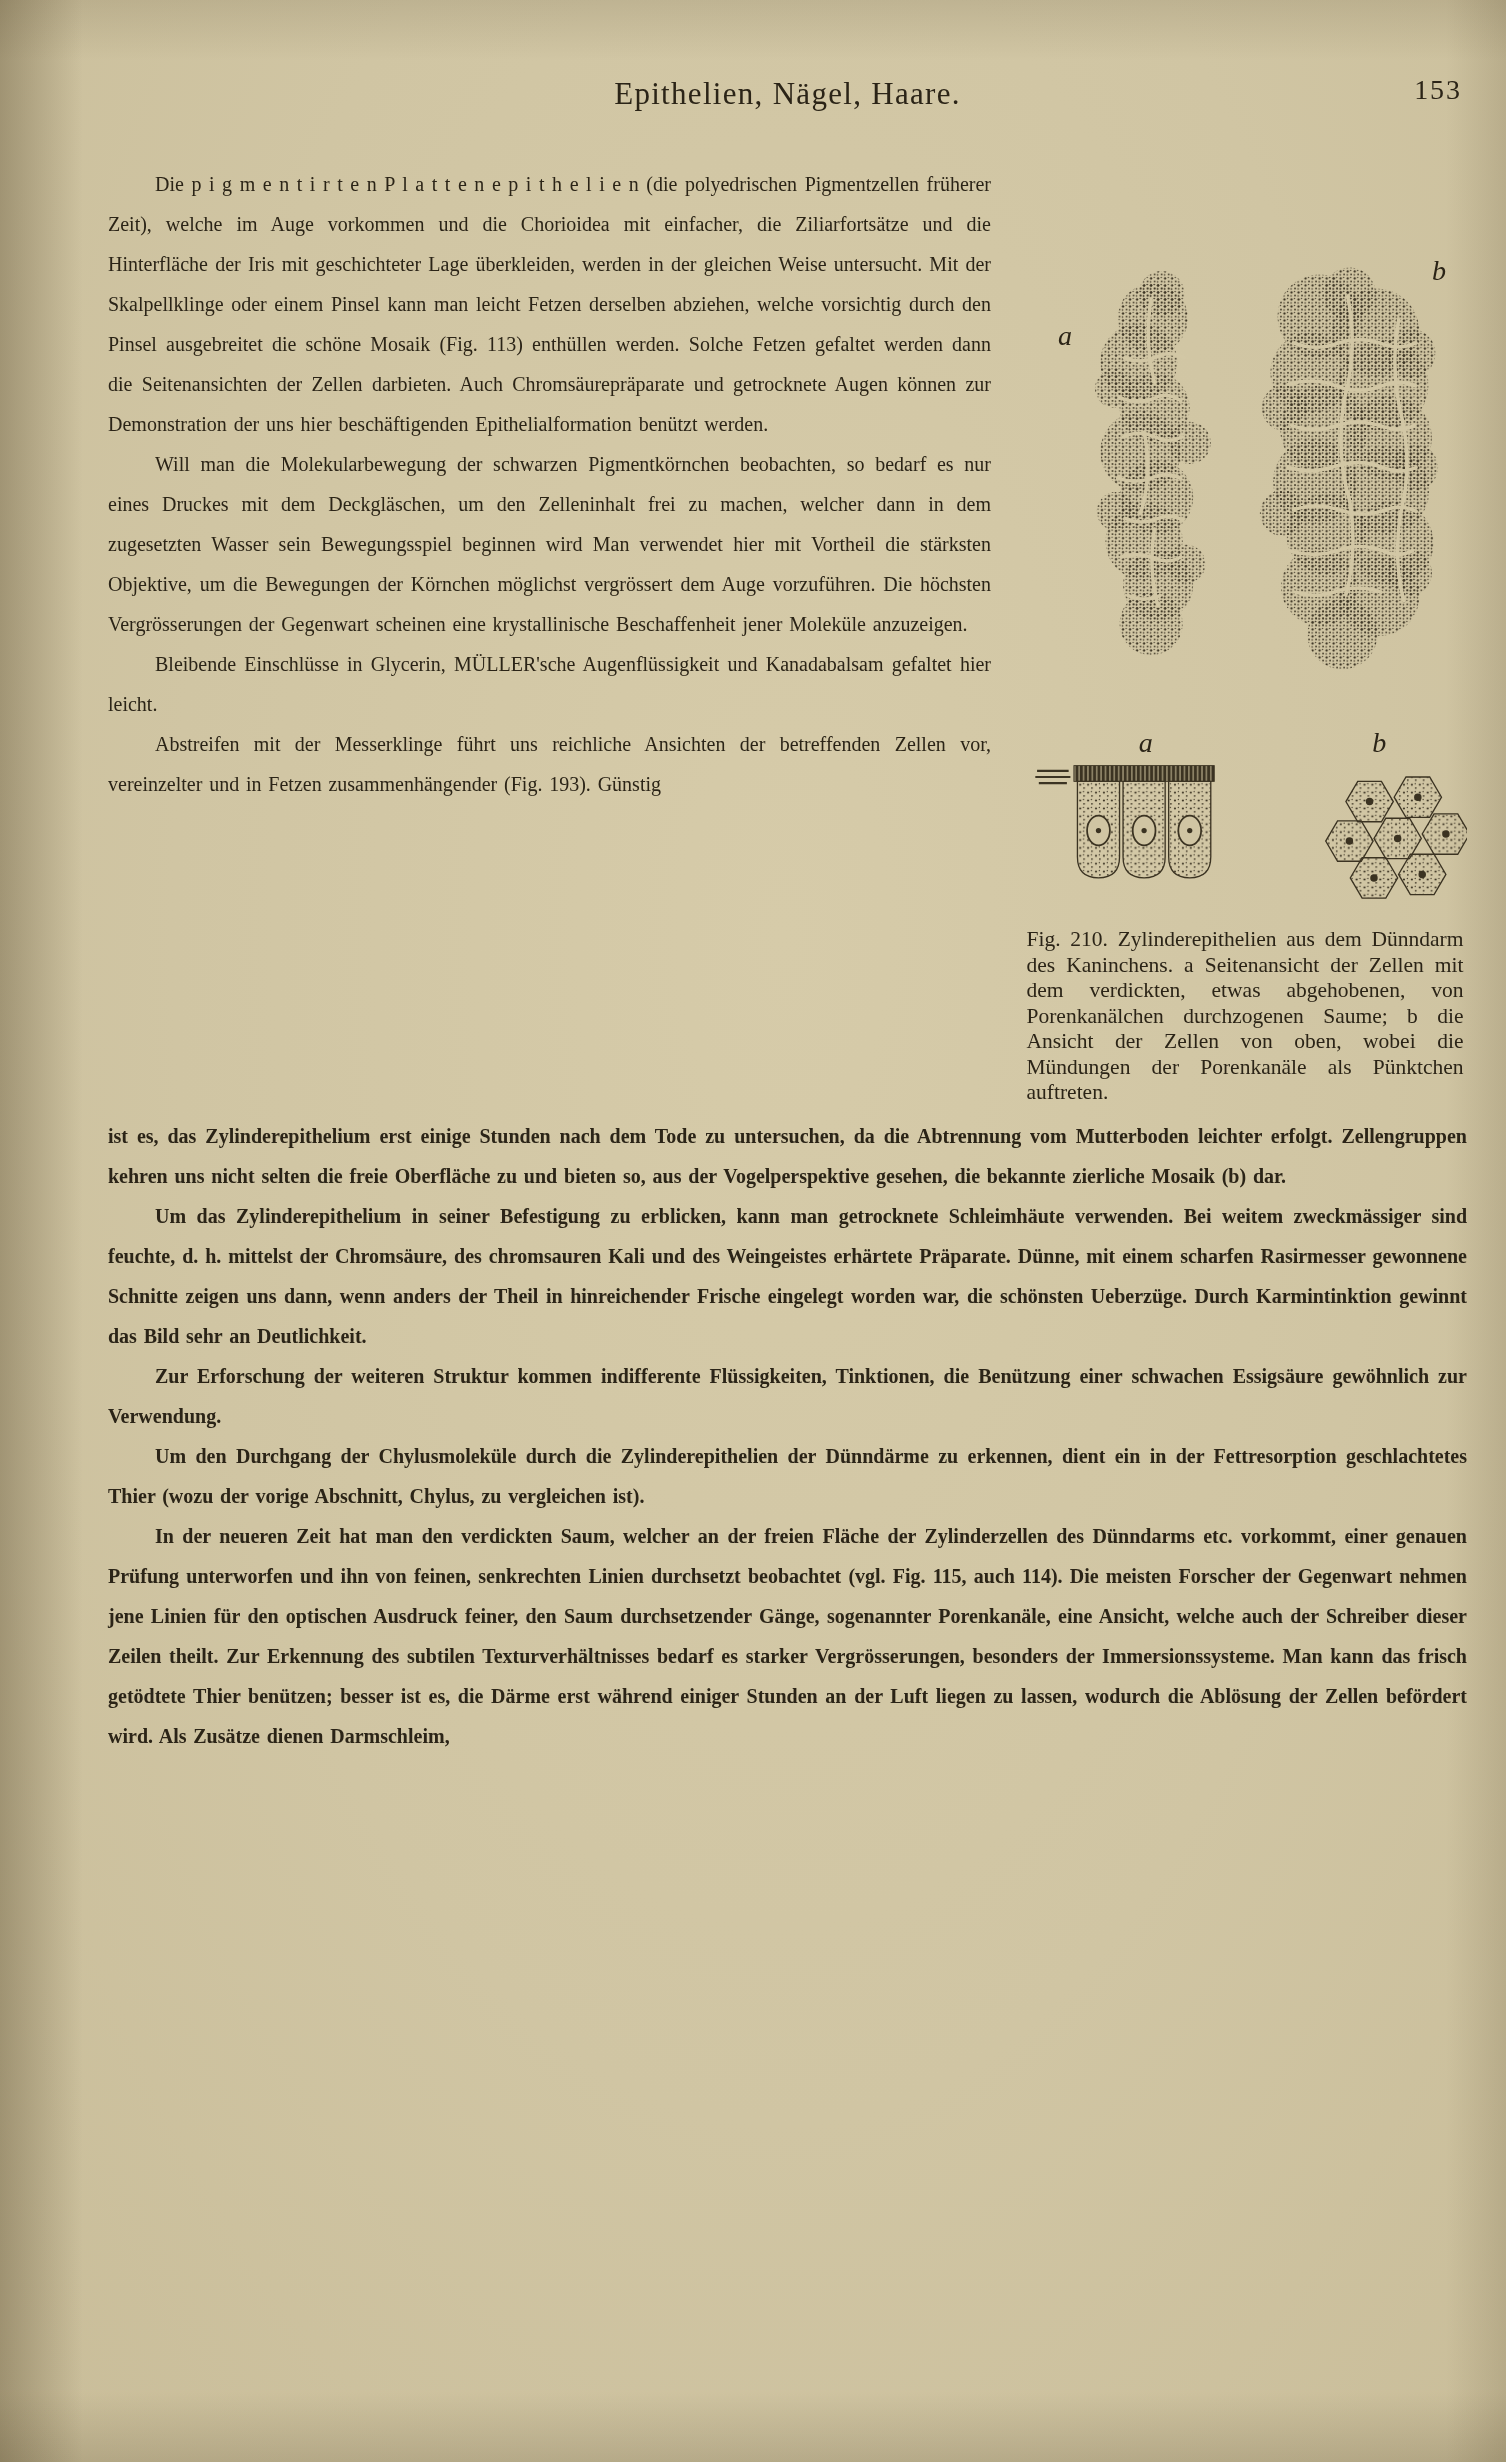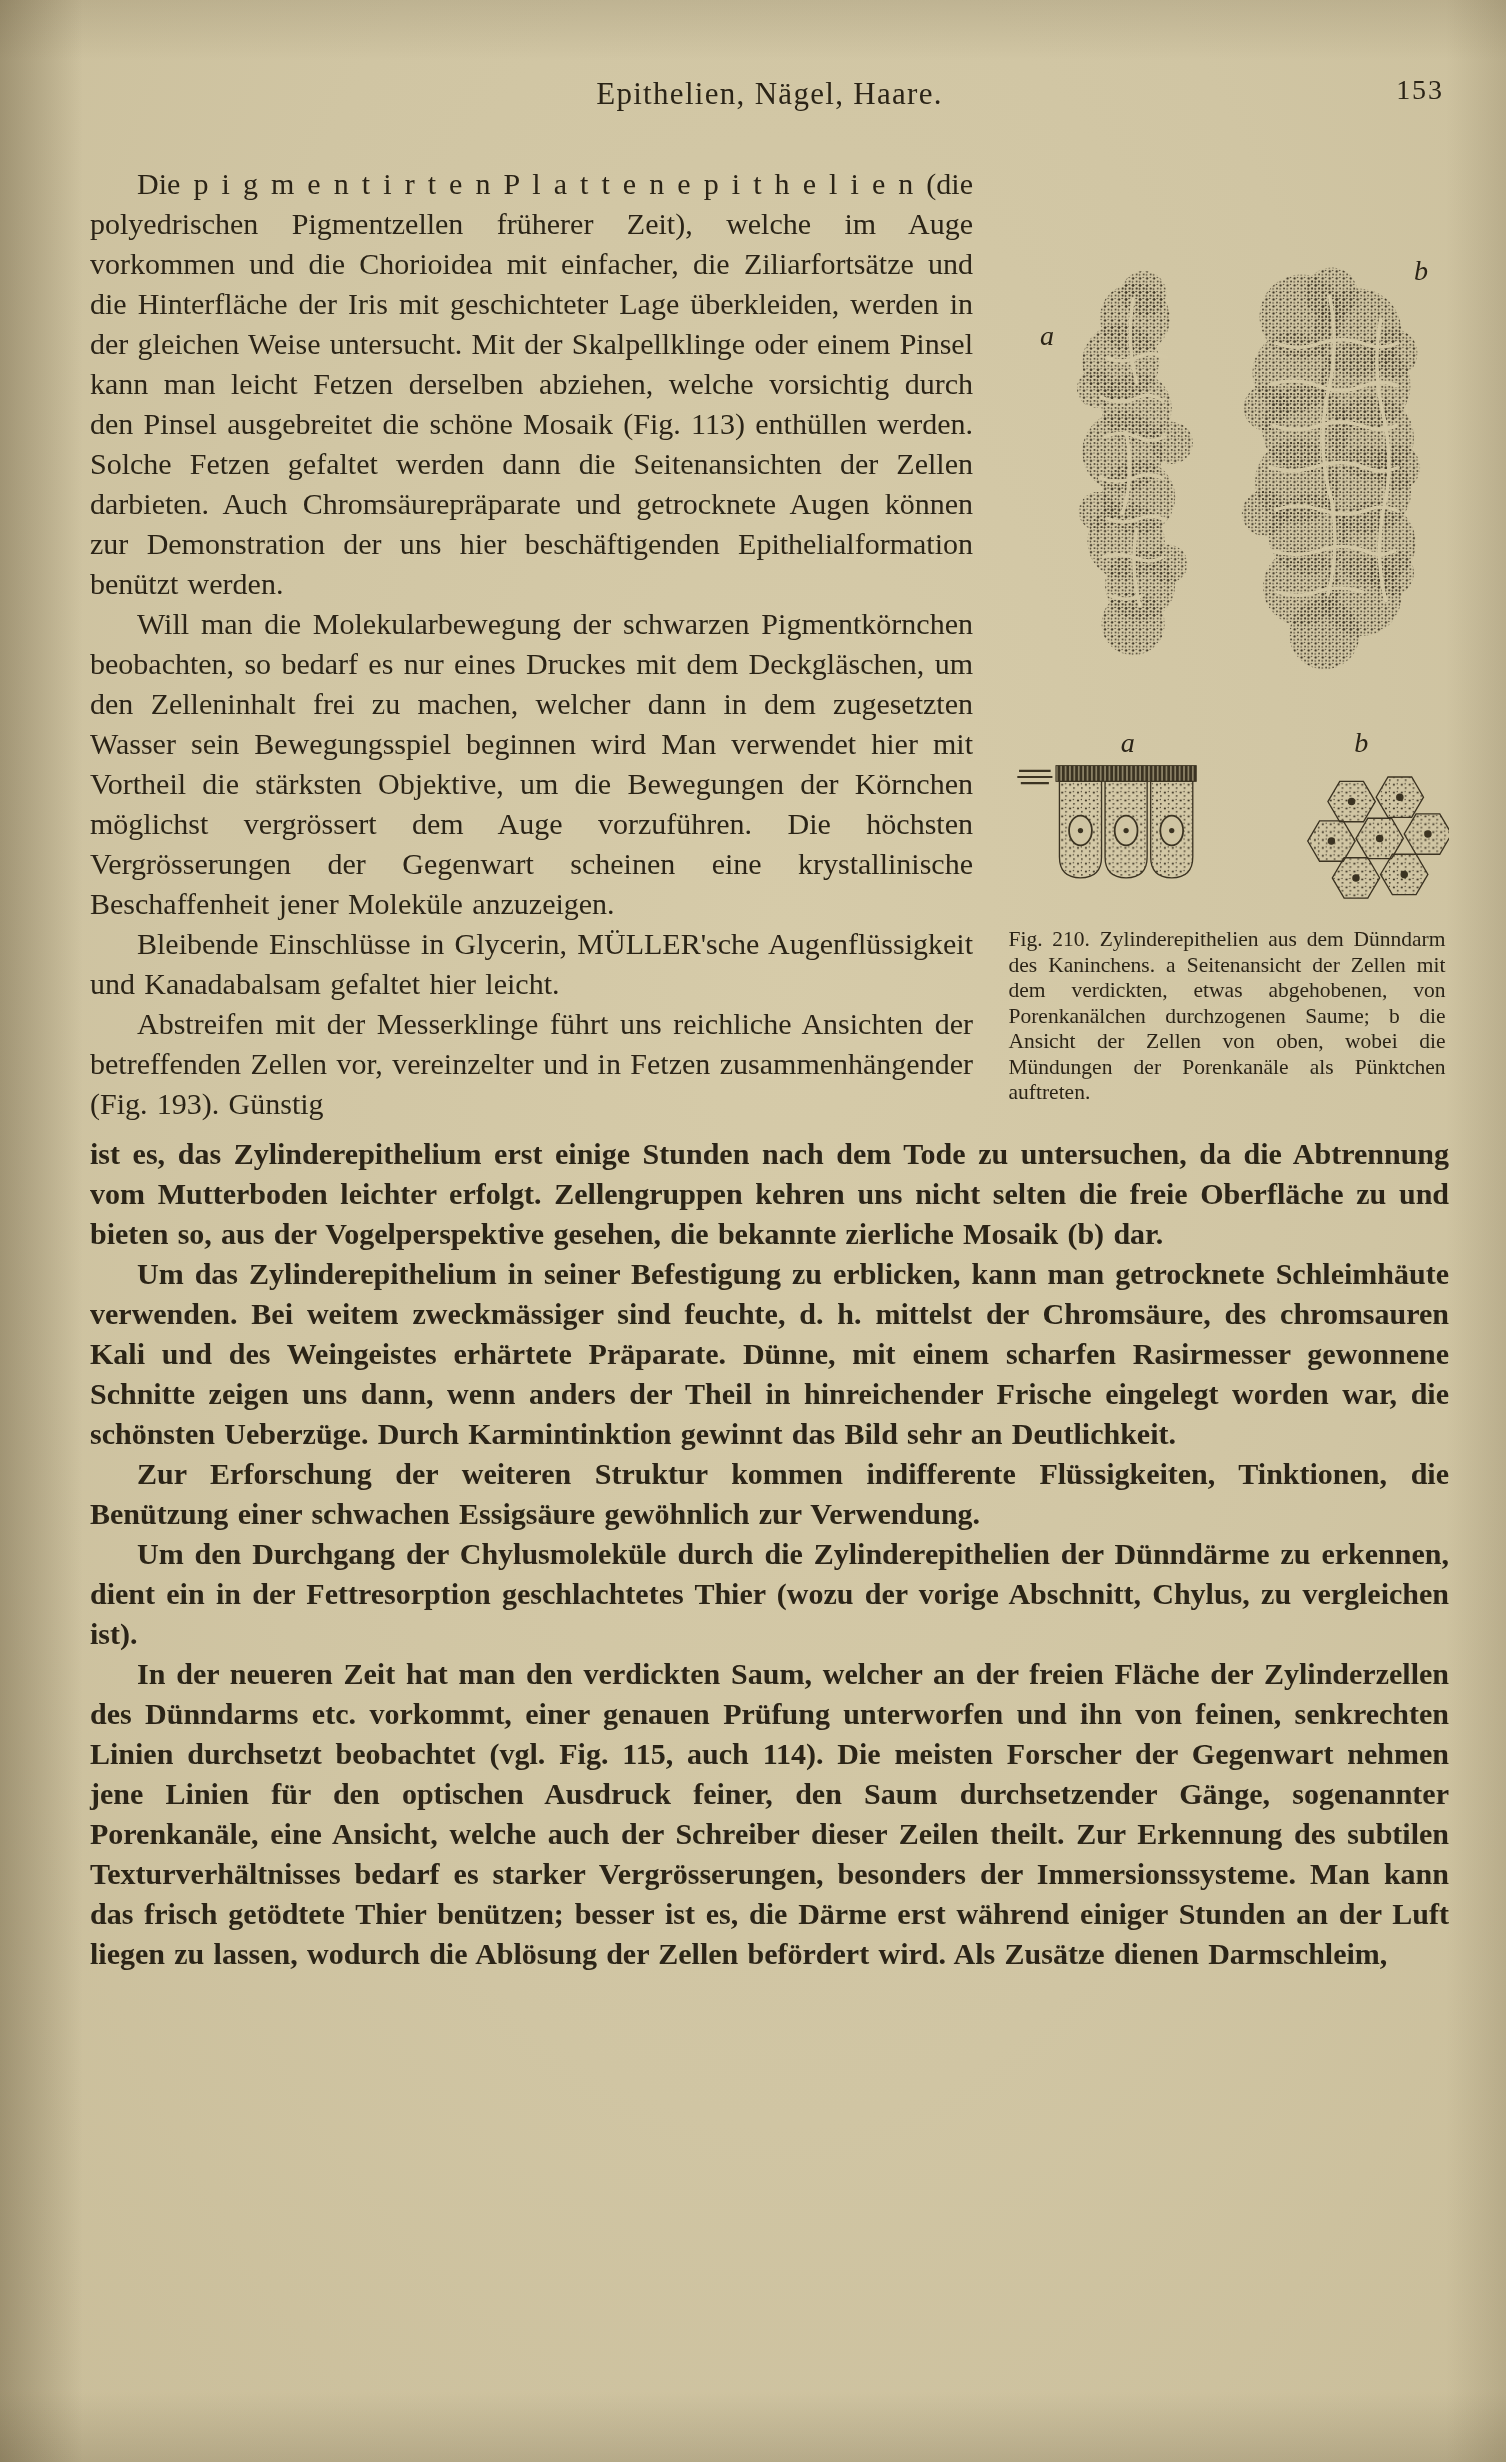--- a/index.html
+++ b/index.html
@@ -22,21 +22,21 @@
     position: absolute; inset: 0;
     background:
       linear-gradient(90deg, rgba(58,44,18,0.30), rgba(58,44,18,0) 83px),
       linear-gradient(270deg, rgba(58,44,18,0.14), rgba(58,44,18,0) 61px),
       linear-gradient(180deg, rgba(58,44,18,0.12), rgba(58,44,18,0) 61px),
       linear-gradient(0deg, rgba(58,44,18,0.16), rgba(58,44,18,0) 70px);
     pointer-events: none;
   }
   .content {
     position: absolute;
-    left: 90px; top: 76px;
+    left: 108px; top: 76px;
     width: 1359px;
   }
   .header {
     position: relative;
     height: 49px;
     margin-bottom: 39px;
   }
   .running-title {
     text-align: center;
     font-size: 31px;
@@ -49,21 +49,21 @@
     letter-spacing: 1.8px;
   }
   .top-section {
     display: flex;
     gap: 32px;
   }
   .col-text { width: 883px; }
   .col-fig  { width: 444px; }
   p {
     margin: 0;
-    font-size: 30px;
+    font-size: 20px;
     line-height: 40px;
     text-align: justify;
     text-indent: 47px;
     word-spacing: 1.8px;
   }
   p.no-indent { text-indent: 0; }
   .bottom-section { margin-top: 10px; width: 1359px; font-weight: bold; }
   figure { margin: 0; }
   .fig113 { margin-top: 84px; }
   .fig114 { margin-top: 40px; }

